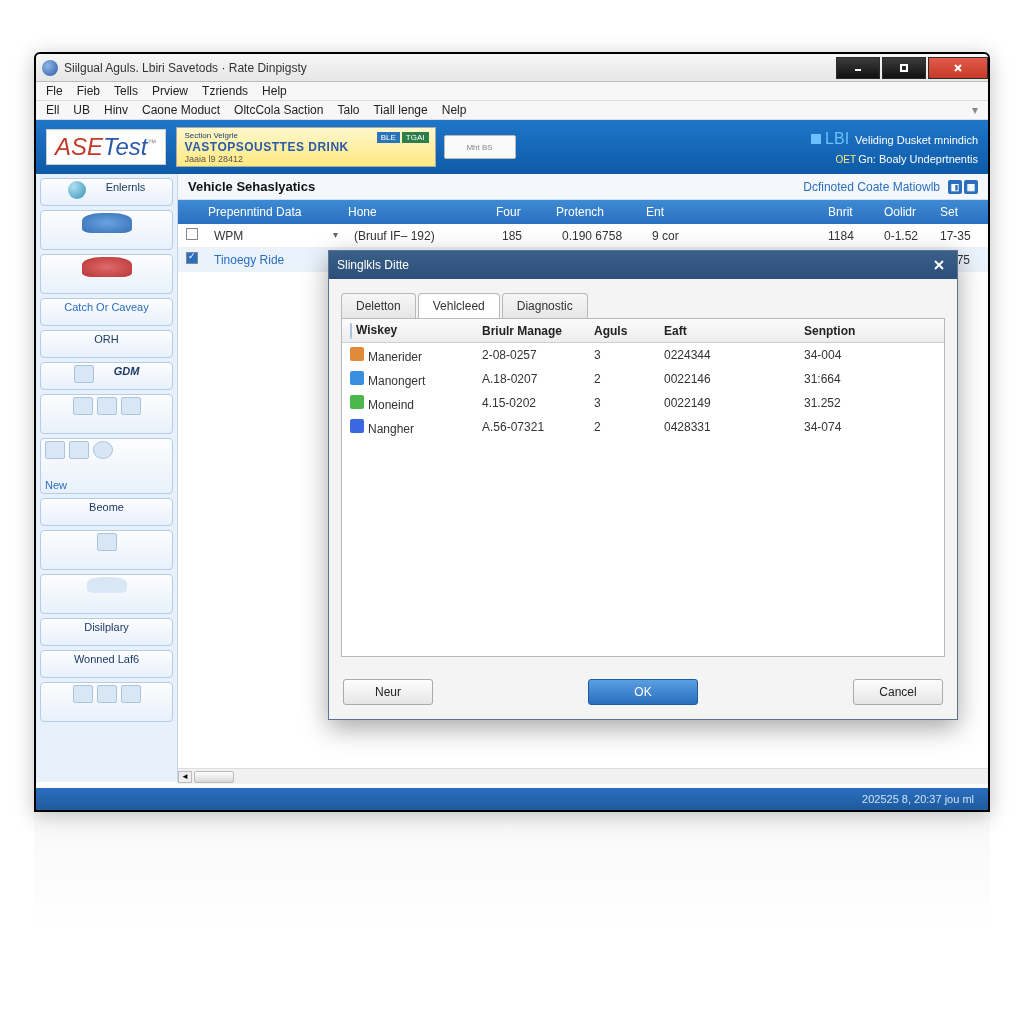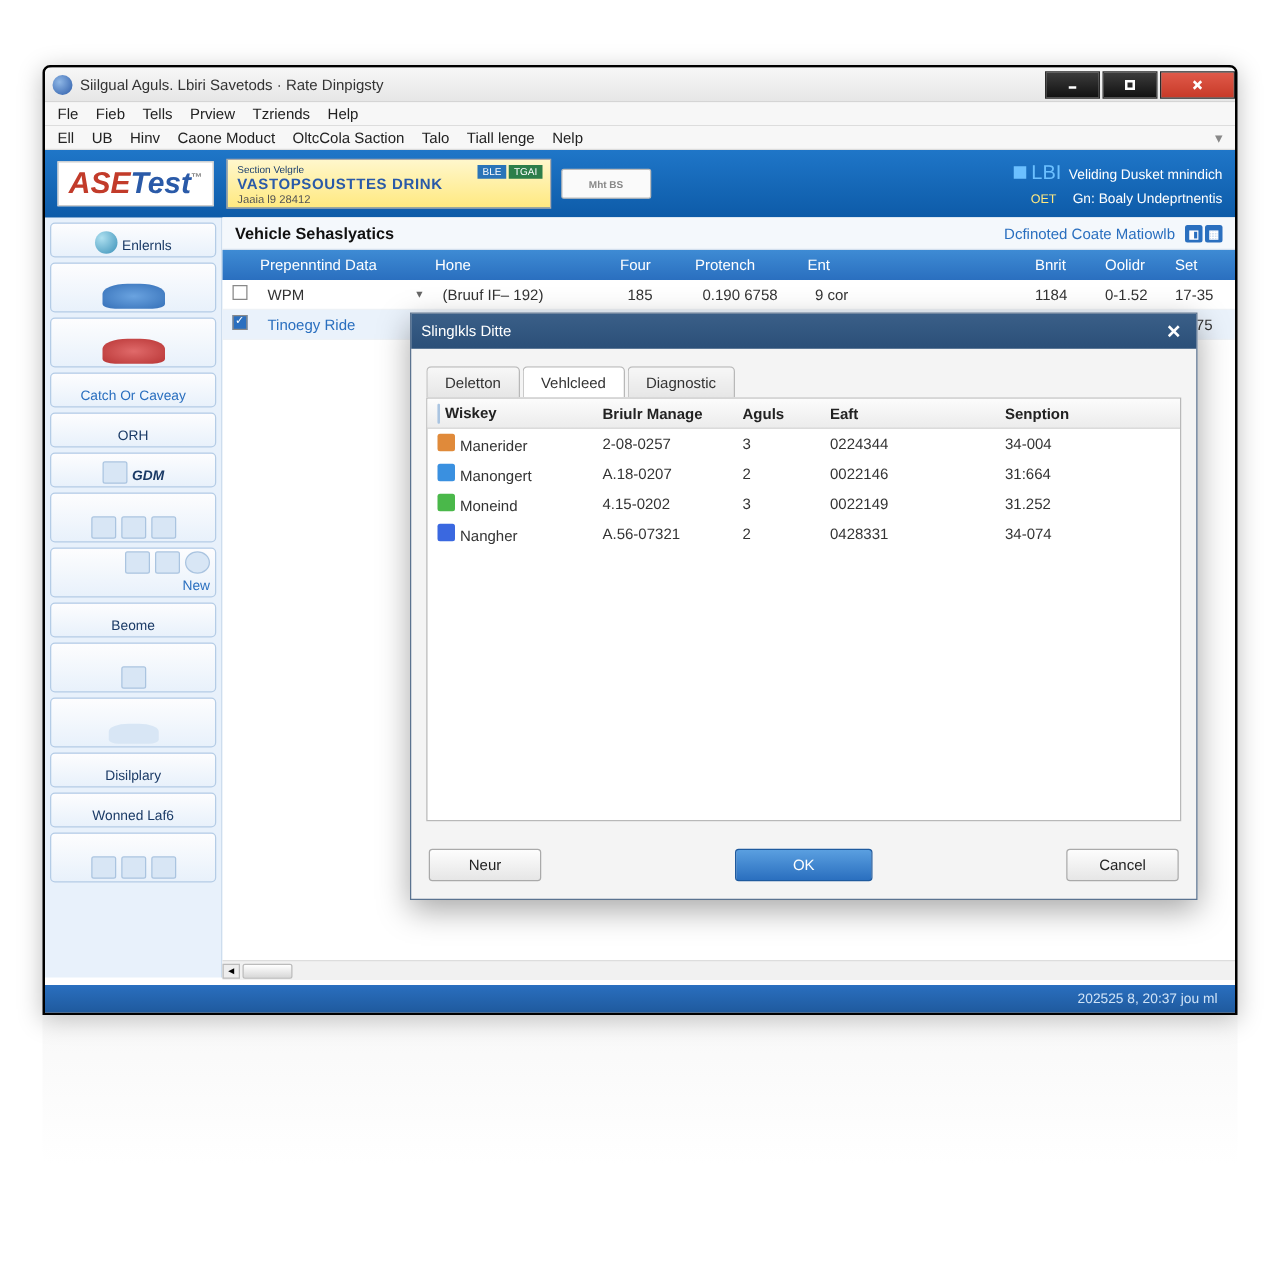--- a/index.html
+++ b/index.html
@@ -46,21 +46,21 @@
   .menubar span, .menubar2 span { cursor:default; }
   .menubar2 .right { margin-left:auto; color:#888; }
 
   
   .header-strip {
     height:54px; background: linear-gradient(#1f76c8,#0d5ba8);
     display:flex; align-items:center; padding:0 10px; color:#fff; position:relative;
   }
   .logo-box {
     background:#fff; border:1px solid #ccc; padding:3px 8px;
-    font-size:24px; font-weight:bold; font-style:italic;
+    font-size:24px; font-weight:normal; font-style:italic;
     margin-right:10px;
   }
   .logo-ase { color:#c23b2a; }
   .logo-test { color:#2a5aa8; }
   .logo-tm { font-size:9px; color:#888; vertical-align:super; font-style:normal; }
   .promo {
     background: linear-gradient(#fff7cc,#ffe980);
     border:1px solid #aaa; height:40px; width:260px;
     display:flex; flex-direction:column; justify-content:center;
     padding:2px 8px; color:#444; font-size:10px; margin-right:8px;
@@ -68,39 +68,39 @@
   }
   .promo .promo-title { color:#1c3f6e; font-size:8px; }
   .promo .promo-main { color:#2a5aa8; font-weight:bold; font-size:12px; letter-spacing:0.5px; }
   .promo .promo-sub { font-size:9px; color:#555; }
   .promo .badge { position:absolute; right:6px; top:4px; display:flex; gap:2px; }
   .promo .badge span { font-size:8px; color:#fff; padding:1px 4px; }
   .badge .b1 { background:#2a74b8; }
   .badge .b2 { background:#2d7e4a; }
   .mini-gauge {
     width:72px; height:24px; background:#fafafa; border:1px solid #bbb; border-radius:2px;
-    font-size:8px; color:#888; display:flex; align-items:center; justify-content:center;font-weight:bold;
+    font-size:8px; color:#888; display:flex; align-items:center; justify-content:center;
   }
   .header-right { margin-left:auto; text-align:right; font-size:11px; line-height:1.5; }
   .header-right .line1 span.lbl { color:#6cc0ff; font-size:16px; margin-right:6px; }
-  .header-right .line2 span.lbl { color:#ffe980; font-size:10px; margin-right:13px;text-align:right; }
+  .header-right .line2 span.lbl { color:#ffe980; font-size:10px; margin-right:2px;text-align:right; }
   .hdr-icon { display:inline-block; width:10px; height:10px; background:#6cc0ff; margin-right:4px; }
 
   
   .app-body { display:flex; height: calc(100% - 28px - 22px - 22px - 54px - 22px); }
   .sidebar {
     width:142px; background:#e8f1fb; border-right:1px solid #c4d6ea;
     display:flex; flex-direction:column; align-items:stretch; padding:4px 4px; gap:4px;
     overflow:hidden;
   }
   .side-btn {
     border:1px solid #b4cce6; background:linear-gradient(#fdfdfe,#e8f1fb);
     border-radius:4px; min-height:28px;
-    display:flex; align-items:flex-end; justify-content:center;
-    font-size:11px; color:#1a3a66; gap:4px;
+    display:flex; align-items:flex-start; justify-content:center;
+    font-size:11px; color:#1a3a66; gap:20px;
     padding:2px 4px;
   }
   .side-btn.tall { min-height:40px; }
   .side-btn .icon { width:22px; height:14px; }
   .car-blue { background: radial-gradient(ellipse at center, #6aa3e0, #3570b8); border-radius:40% 40% 20% 20%; }
   .car-red { background: radial-gradient(ellipse at center, #e06a6a, #b83535); border-radius:40% 40% 20% 20%; }
   .globe { width:18px;height:18px;border-radius:50%;background:radial-gradient(circle at 30% 30%,#aee0f0,#3a90b8); }
   .iconrow { display:flex; gap:4px; justify-content:center; }
   .mini-icon { width:20px; height:18px; background:#d8e6f5; border:1px solid #aac4e0; border-radius:2px; }
 

